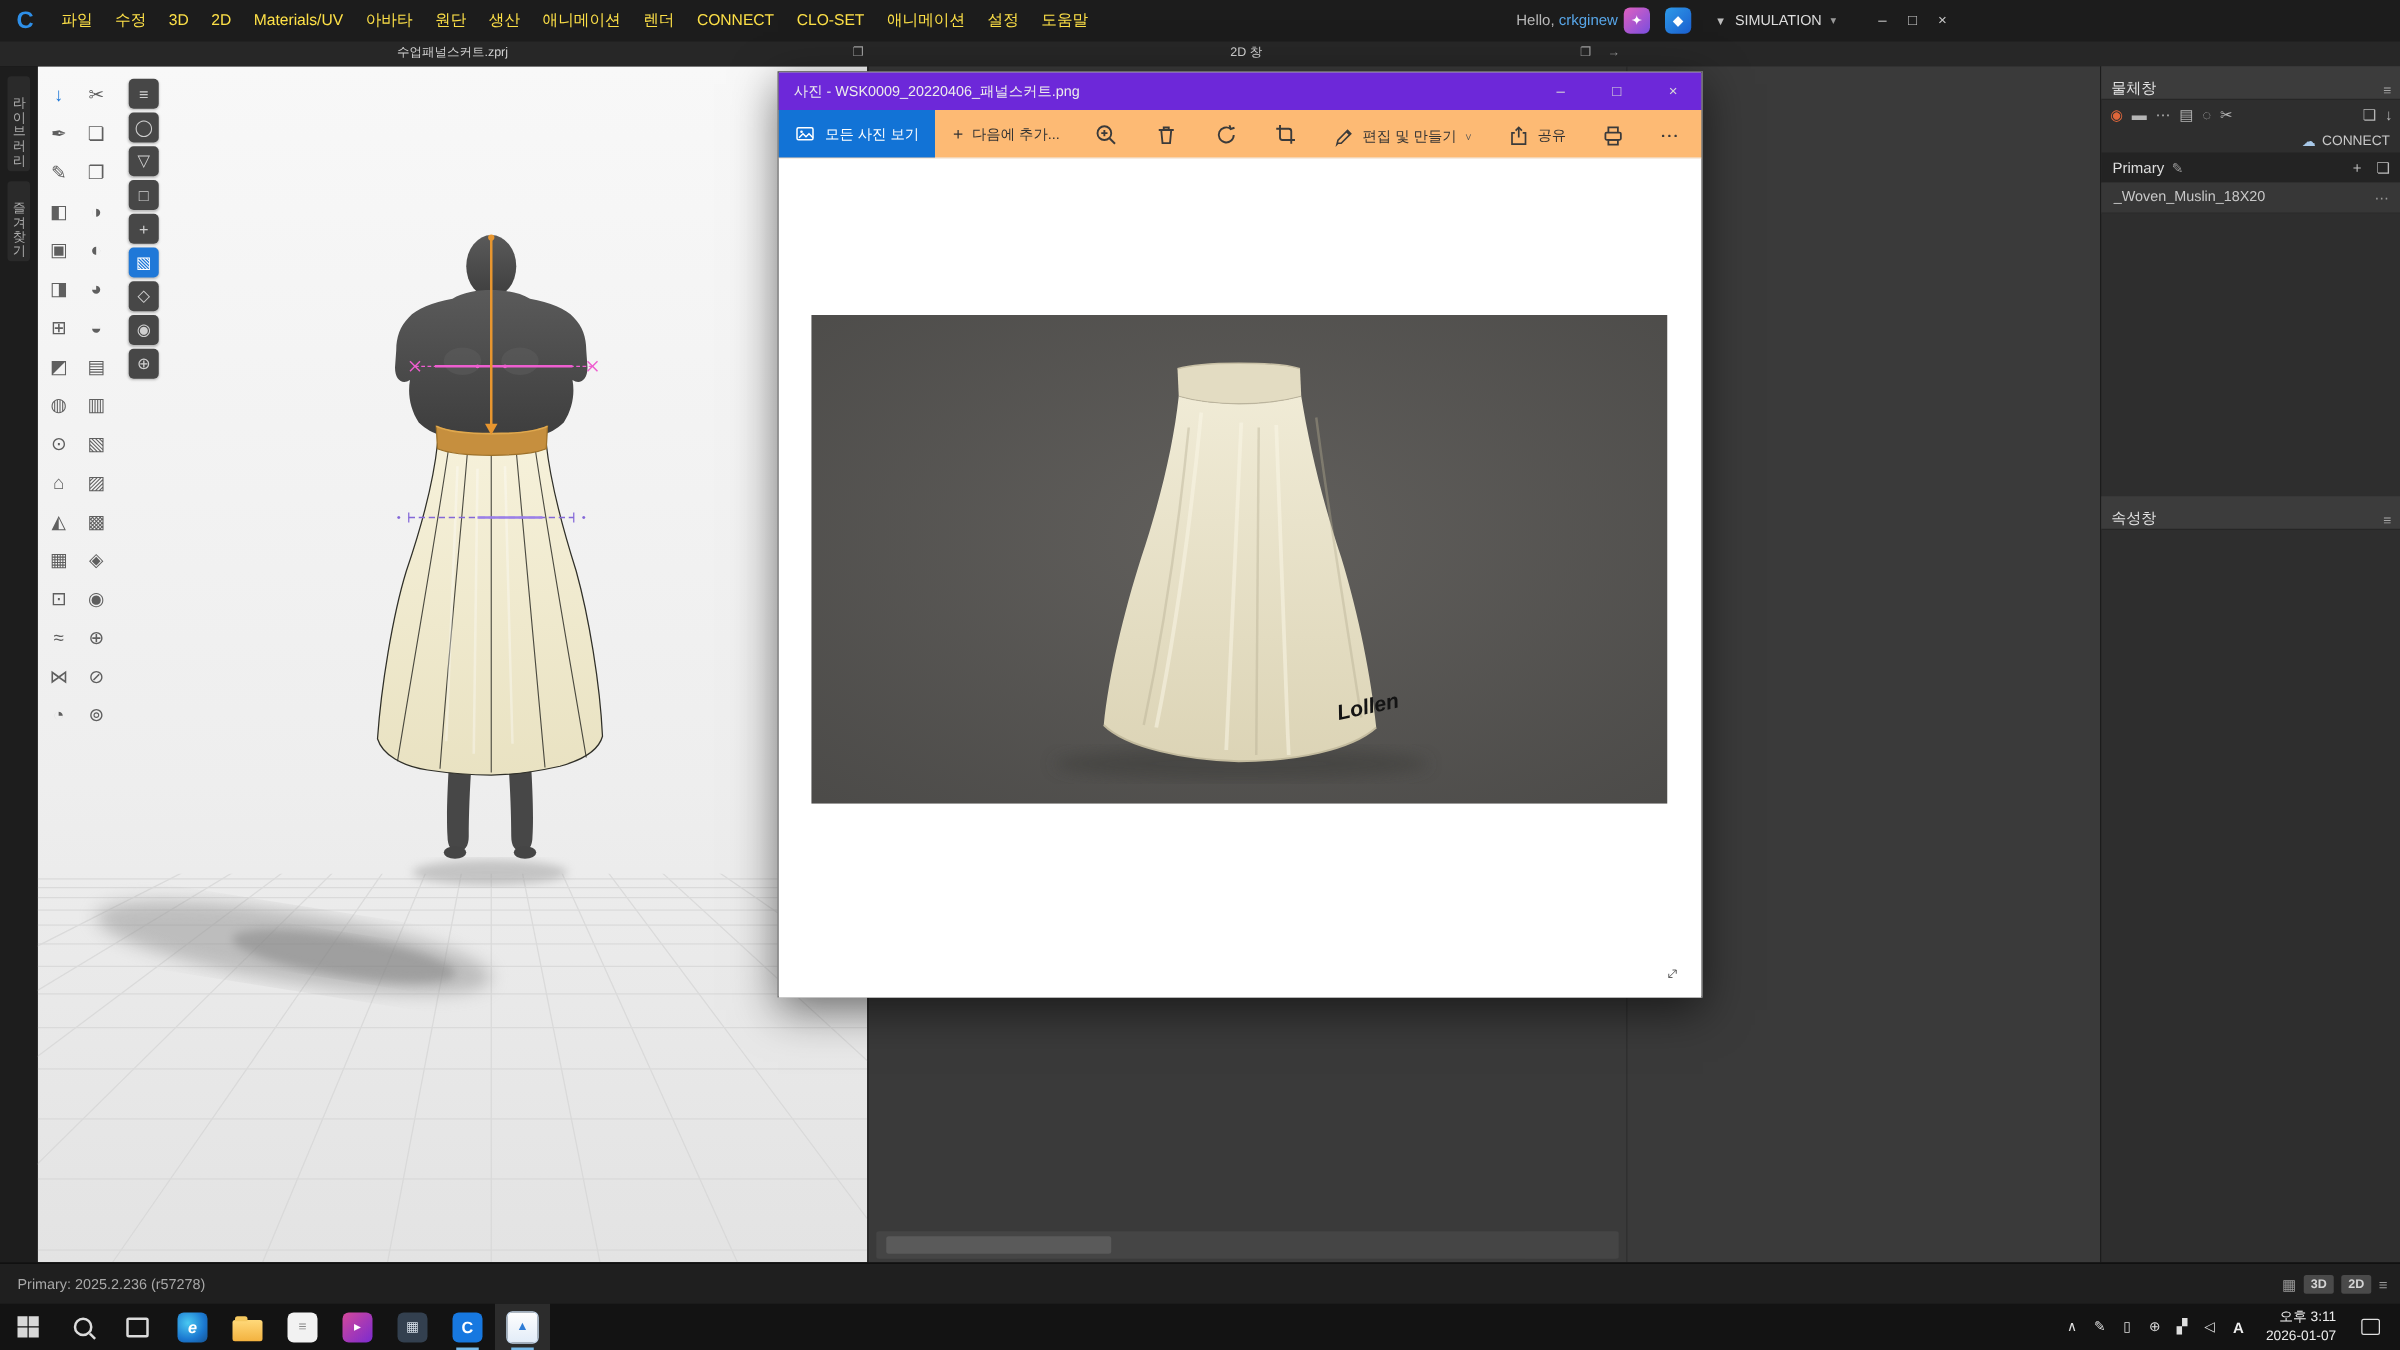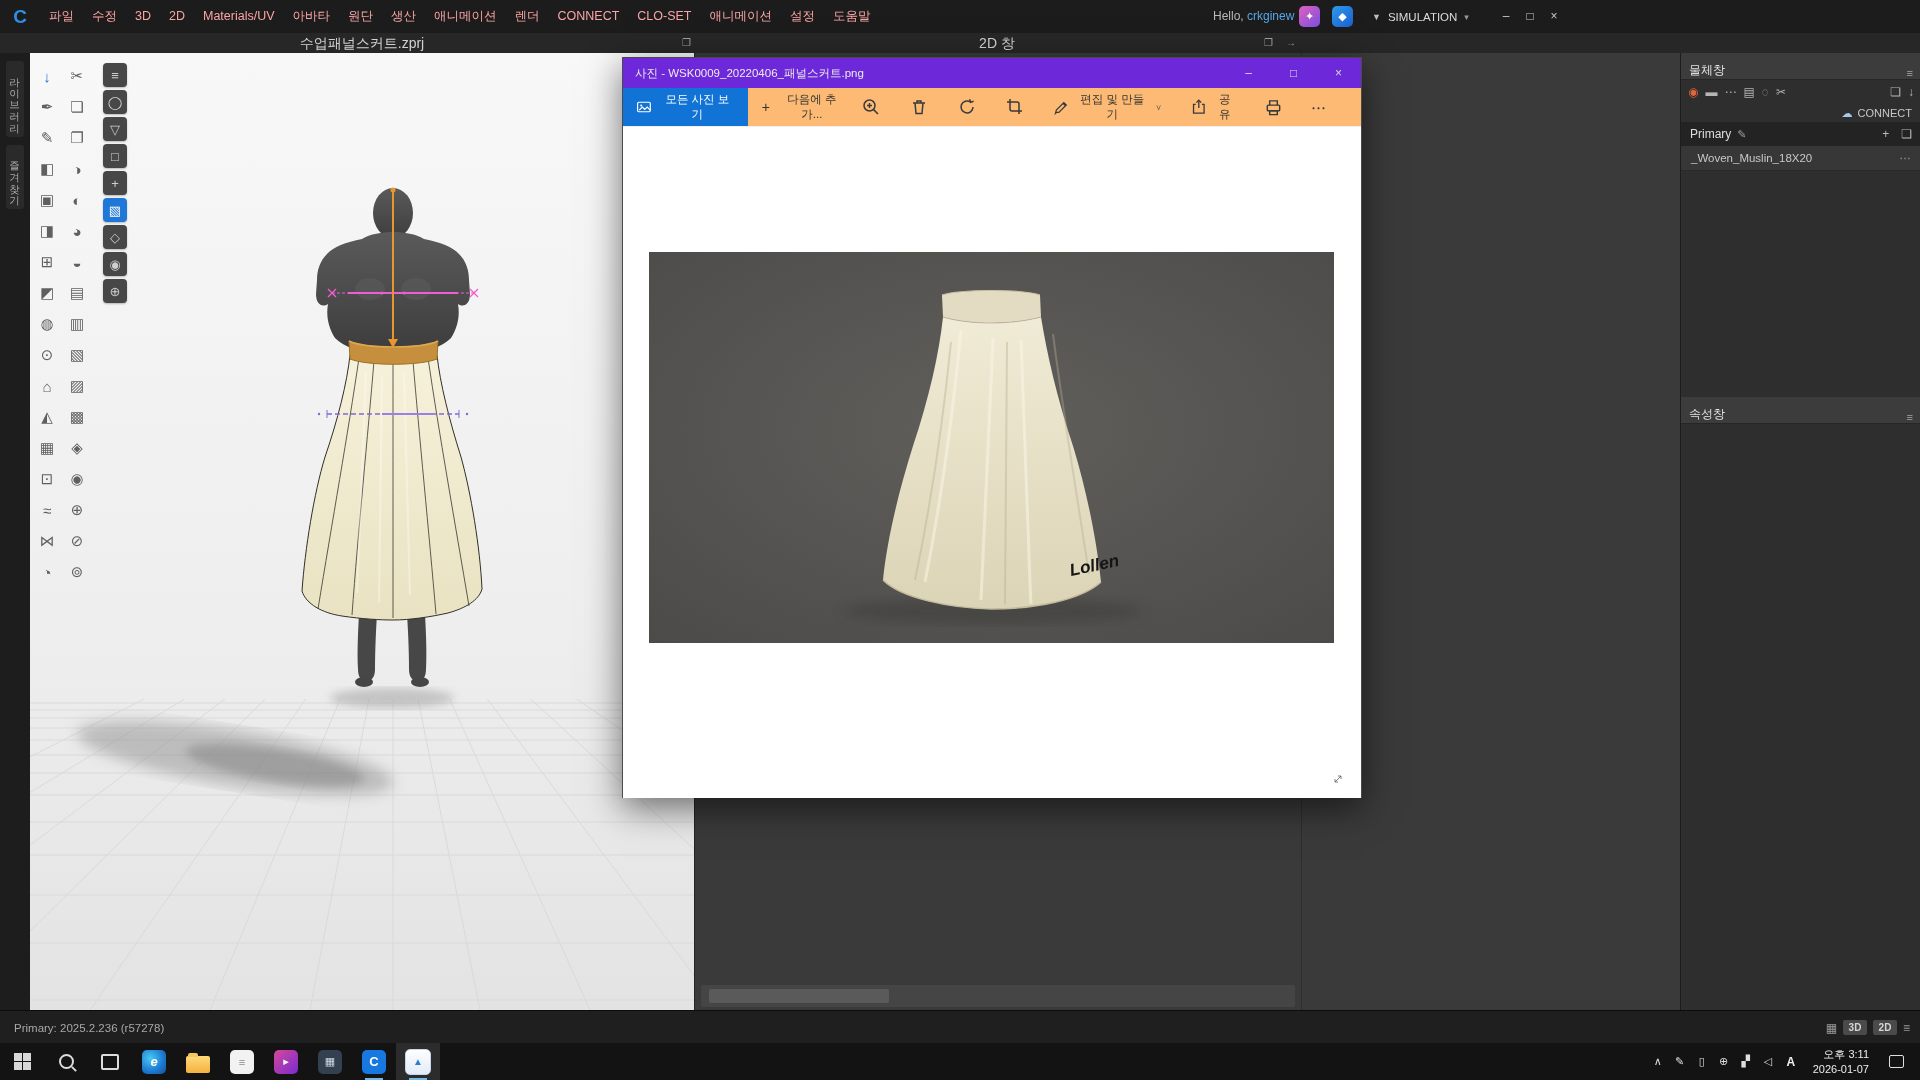--- a/index.html
+++ b/index.html
@@ -1,34 +1,34 @@
 <!DOCTYPE html>
 <html lang="ko"><head>
 <meta charset="utf-8">
 <style>
   html,body{margin:0;padding:0;background:#000;font-family:"Liberation Sans","DejaVu Sans",sans-serif;}
   #screen{position:relative;width:1920px;height:1080px;overflow:hidden;background:#1d1d1d;cursor:default;}
   
   #menubar{position:absolute;left:0;top:0;width:1920px;height:33px;background:#1c1c1c;border-bottom:1px solid #0d0d0d;display:flex;align-items:center;}
   .logo{width:24px;height:24px;margin:0 8px 0 8px;color:#2e8fe8;font-weight:bold;font-size:19px;display:flex;align-items:center;justify-content:center;}
   .menus{display:flex;align-items:center;}
-  .mi{padding:0 9px;font-size:12.5px;color:#fca5a5;line-height:33px;white-space:nowrap;}
+  .mi{padding:0 9px;font-size:12.5px;color:#fde047;line-height:33px;white-space:nowrap;}
   .greet{position:absolute;left:1213px;top:0;line-height:33px;font-size:12px;color:#b9b9b9;}
   .greet .uname{color:#58a6e8;}
   .mb-ico{position:absolute;top:6px;width:21px;height:21px;border-radius:5px;display:flex;align-items:center;justify-content:center;color:#fff;font-size:11px;}
   .mb-ico.ai{left:1299px;background:linear-gradient(135deg,#e060c0,#7a4fe0);}
   .mb-ico.closet{left:1332px;background:linear-gradient(135deg,#2e9ae8,#1b5fd0);}
   .simsel{position:absolute;left:1372px;top:0;height:33px;display:flex;align-items:center;gap:7px;color:#dcdcdc;font-size:11.5px;}
   .simsel .funnel{font-size:9px;color:#bdbdbd;}
   .simsel .chev{font-size:9px;color:#9a9a9a;}
   .winctl{position:absolute;left:1494px;top:0;height:33px;display:flex;}
   .winctl span{width:24px;text-align:center;line-height:33px;color:#c8c8c8;font-size:12px;}
   
   #tabbar{position:absolute;left:0;top:33px;width:1920px;height:20px;background:#272727;border-bottom:1px solid #161616;}
-  .tab{position:absolute;top:0;transform:translateX(-50%);line-height:20px;font-size:14px;color:#d2d2d2;white-space:nowrap;}
+  .tab{position:absolute;top:0;transform:translateX(-50%);line-height:20px;font-size:10px;color:#d2d2d2;white-space:nowrap;}
   .tabico{position:absolute;top:0;line-height:20px;font-size:10px;color:#a0a0a0;}
   
   #dockstrip{position:absolute;left:0;top:53px;width:30px;height:957px;background:#1d1d1d;border-right:1px solid #101010;display:flex;flex-direction:column;align-items:center;}
   .vtab{margin-top:8px;padding:9px 2px;font-size:10.5px;color:#ababab;writing-mode:vertical-rl;text-orientation:upright;letter-spacing:1px;background:#2a2a2a;border-radius:3px;}
   
   #viewport3d{position:absolute;left:30px;top:53px;width:664px;height:957px;overflow:hidden;}
   #scene3d{position:absolute;left:0;top:0;}
   .toolcol{position:absolute;display:flex;flex-direction:column;gap:5px;}
   #toolcol1{left:4px;top:10px;} #toolcol2{left:34px;top:10px;}
   .tool{width:26px;height:26px;display:flex;align-items:center;justify-content:center;color:#5f5f5f;font-size:15px;border-radius:4px;}
@@ -93,21 +93,21 @@
   
   #photoswin{position:absolute;left:622px;top:57px;width:738px;height:739px;background:#ffffff;border:1px solid #4a4a4a;box-shadow:0 10px 34px rgba(0,0,0,.55);}
   .ptitle{height:30px;background:#6d28d9;display:flex;align-items:center;}
   .ptitle .ttxt{padding-left:12px;font-size:11.5px;color:#ececec;white-space:nowrap;}
   .ptitle .pwc{margin-left:auto;display:flex;height:30px;}
   .ptitle .pwc span{width:45px;text-align:center;line-height:30px;color:#d8d8d8;font-size:12px;}
   .ptoolbar{height:38px;background:#fdba74;display:flex;align-items:center;border-bottom:1px solid #efefef;}
   .pview{height:38px;background:#1273d6;color:#fff;display:flex;align-items:center;gap:8px;padding:0 13px;font-size:11.5px;border:0;}
   .paddto{display:flex;align-items:center;gap:7px;padding:0 14px;font-size:11.5px;color:#333;background:none;border:0;}
   .paddto .plus{font-size:14px;color:#333;}
-  .picons{margin-left:auto;display:flex;align-items:center;gap:28px;padding-right:35px;}
+  .picons{margin-left:auto;display:flex;align-items:flex-end;gap:28px;padding-right:18px;}
   .pibtn{background:none;border:0;padding:0;display:flex;align-items:center;gap:6px;color:#333;font-size:11.5px;}
   .pibtn svg{display:block;}
   .pibtn .chev{font-size:8px;color:#555;}
   .pcontent{position:relative;height:671px;background:#fff;overflow:hidden;}
   .photo{position:absolute;left:26px;top:125px;width:685px;height:391px;}
   .pexpand{position:absolute;right:12px;bottom:8px;width:22px;height:22px;display:flex;align-items:center;justify-content:center;background:none;border:0;}
 </style>
 </head>
 <body>
 

